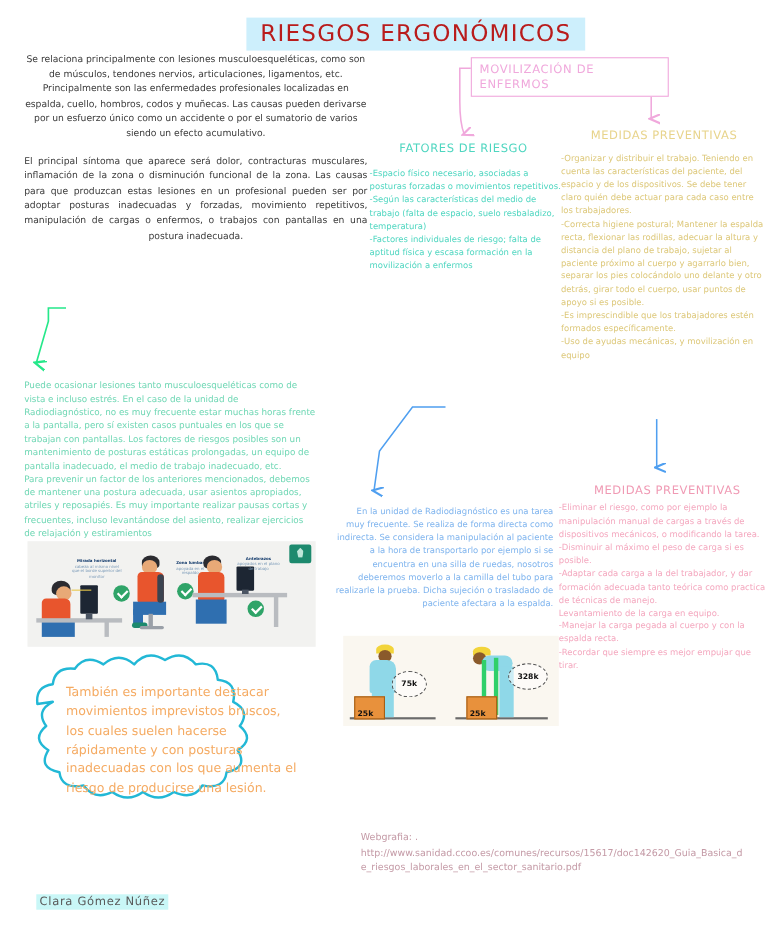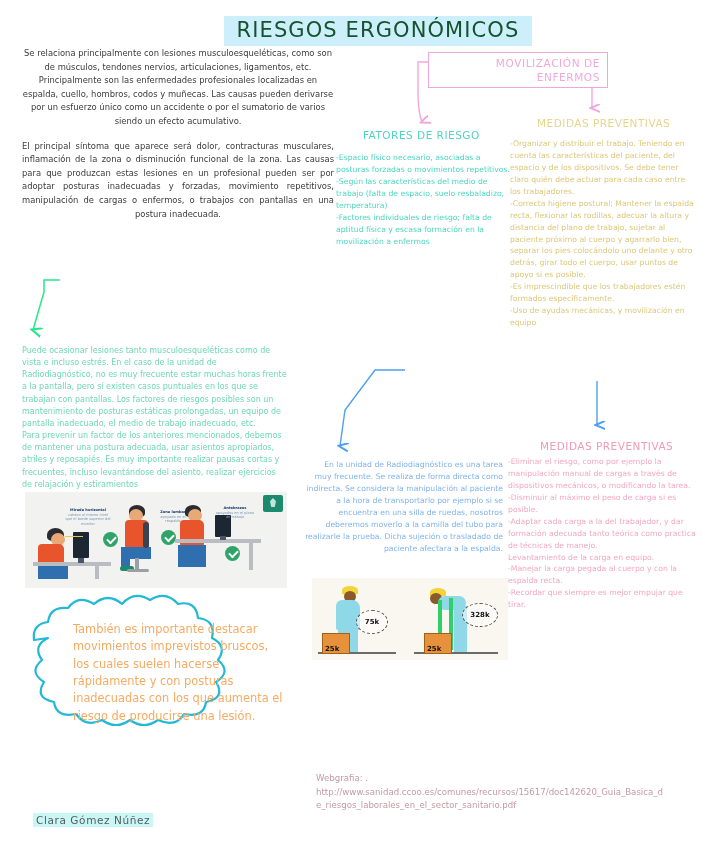--- a/index.html
+++ b/index.html
@@ -3,40 +3,40 @@
 <meta charset="utf-8">
 <style>
   html,body{margin:0;padding:0;background:#ffffff;}
   body{width:703px;height:848px;position:relative;overflow:hidden;
        font-family:"DejaVu Sans",sans-serif;}
   .page{position:absolute;inset:0;}
 
   
   #main-title{
     position:absolute;left:224px;top:16px;width:300px;
-    background:#cdeffc;color:#14532d;
+    background:#cdeffc;color:#b91c1c;
     font-family:"DejaVu Sans",sans-serif;
     font-size:21px;letter-spacing:1.1px;text-align:center;
     padding:2px 4px 4px 4px;line-height:1.15;
   }
 
   
   #intro-block{
     position:absolute;left:22px;top:47px;width:312px;
     color:#3a3a3a;font-size:8.4px;line-height:1.62;
     text-align:center;font-family:"DejaVu Sans",sans-serif;
   }
   #intro-block p{margin:0 0 11px 0;text-align:justify;text-align-last:center;}
   #intro-block p.first{text-align:center;}
 
   
   .label-box{
     position:absolute;border:1.3px solid;padding:3px 7px;
     font-size:10.5px;letter-spacing:.6px;line-height:1.35;
-    background:#fff;white-space:pre-line;text-align:right;
+    background:#fff;white-space:pre-line;
   }
   #box-movilizacion{left:428px;top:52px;width:164px;color:#f0a8dc;border-color:#f0a8dc;}
   #box-pantallas{left:60px;top:270px;width:135px;color:#25e88a;border-color:#25e88a;}
   #box-cargas{left:405px;top:359px;width:220px;color:#4f9ff0;border-color:#4f9ff0;}
 
   
   .sub-head{position:absolute;font-size:10.5px;letter-spacing:.5px;}
   #head-factores{left:363px;top:129px;color:#4fd6c0;}
   #head-medidas-1{left:537px;top:117px;color:#e8d48c;}
   #head-medidas-2{left:540px;top:440px;color:#f09ab4;}
@@ -48,28 +48,28 @@
   #txt-pantallas{left:22px;top:345px;width:266px;color:#6fd7b4;font-size:8px;line-height:1.52;}
   #txt-cargas{left:305px;top:459px;width:198px;color:#7fb4ee;text-align:right;}
   #txt-medidas-2{left:508px;top:456px;width:190px;color:#f4a8bf;}
 
   
   #arrows{position:absolute;left:0;top:0;width:703px;height:848px;}
 
   
   #cloud-wrap{position:absolute;left:20px;top:588px;width:300px;height:152px;}
   #cloud-text{
-    position:absolute;left:53px;top:33px;width:212px;
+    position:absolute;left:40px;top:33px;width:212px;
     color:#f5ab63;font-size:11.4px;line-height:1.52;white-space:pre-line;
   }
 
   
   #webgrafia{
-    position:absolute;left:316px;top:756px;width:352px;
-    color:#c49aa6;font-size:8.6px;line-height:1.58;word-break:break-word;margin-top:16px;
+    position:absolute;left:328px;top:756px;width:352px;
+    color:#c49aa6;font-size:8.6px;line-height:1.58;word-break:break-word;
   }
   #author{
     position:absolute;left:33px;top:813px;
     background:#c9f7f7;color:#5a5a5a;font-size:10.5px;letter-spacing:.6px;
     padding:1px 3px;
   }
 
   
   #illus-screens{position:absolute;left:25px;top:492px;width:262px;height:96px;
      background:#f2f2f0;overflow:hidden;}

